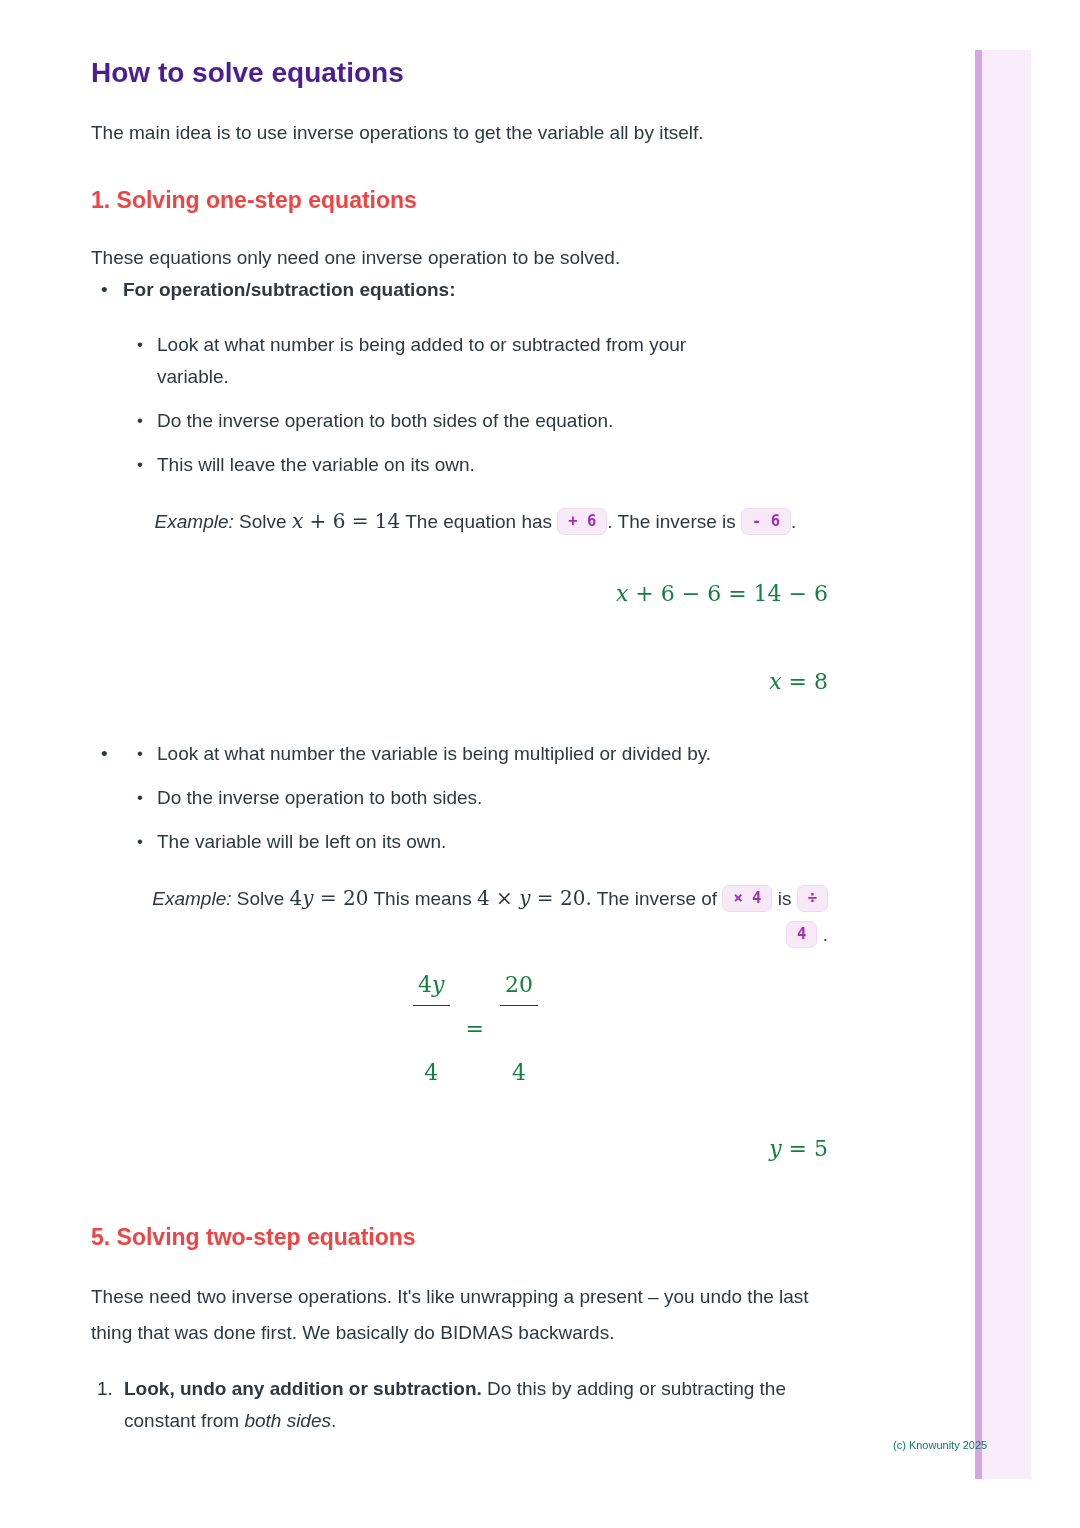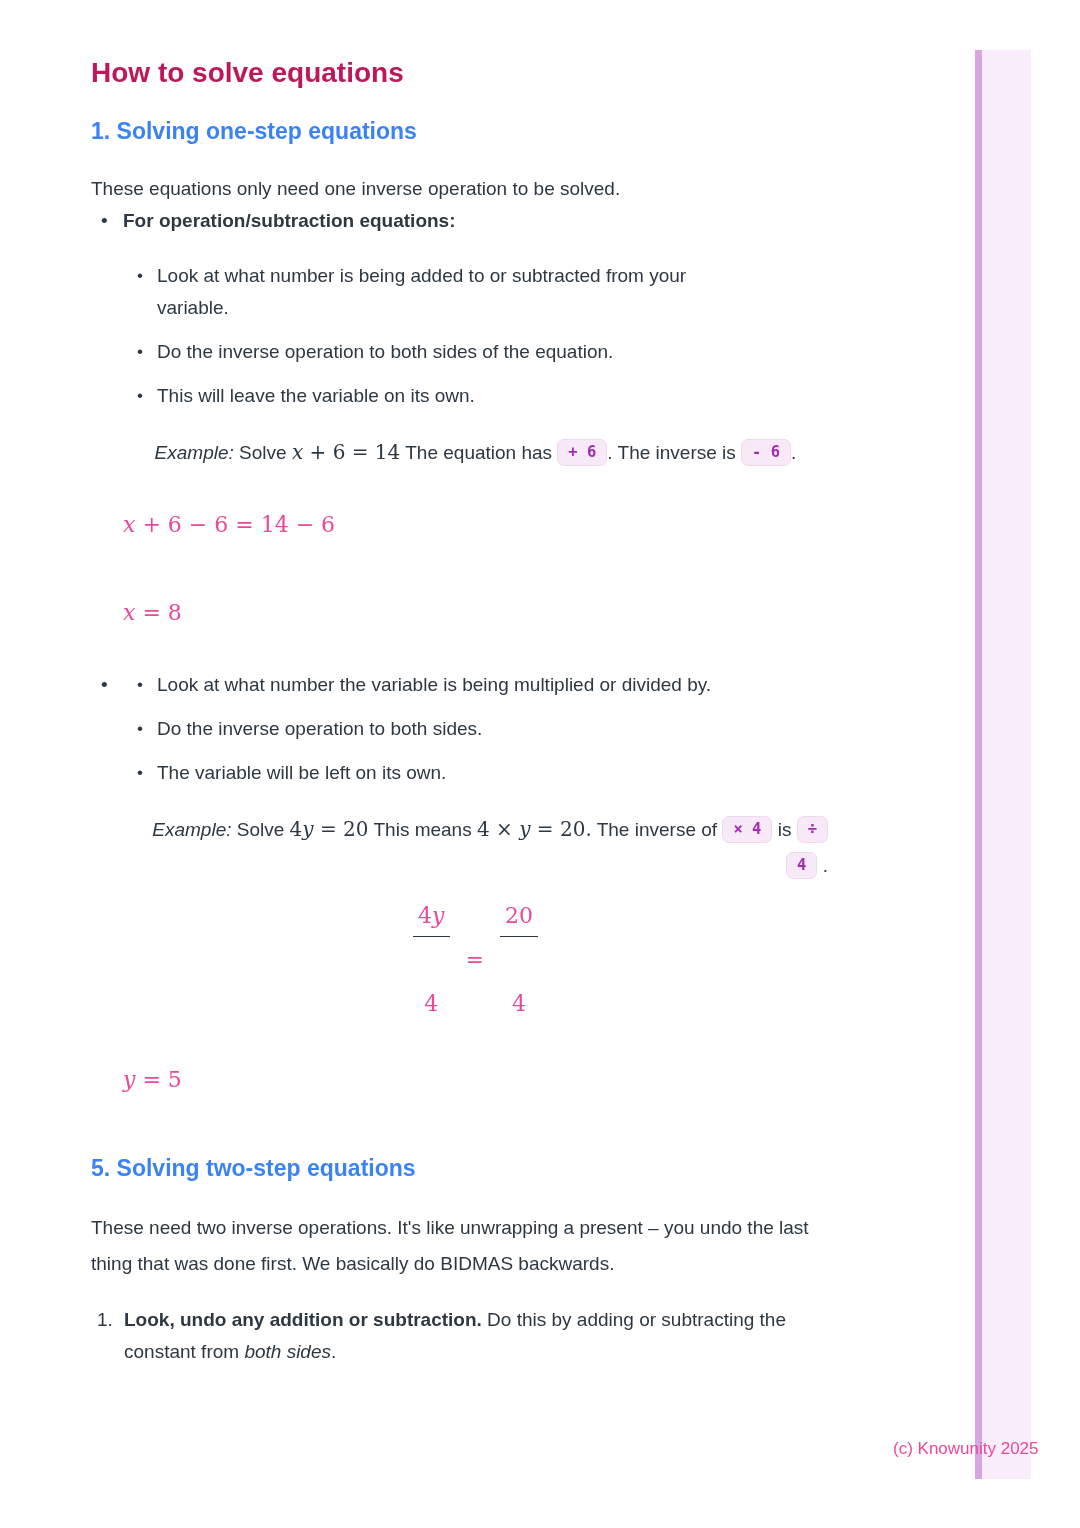--- a/index.html
+++ b/index.html
@@ -17,42 +17,42 @@
     left:975px; top:50px;
     width:56px; height:1429px;
     background:#f9edfb;
     border-left:7px solid #d6a6e3;
     z-index:1;
   }
   
   .footer {
     position:absolute;
     left:893px; top:1439px;
-    font-size:17px;
-    color:#ec4899;
+    font-size:11px;
+    color:#0f766e;
     z-index:2;
     white-space:nowrap;
   }
   
   .content {
     position:relative;
     z-index:2;
     padding:56px 252px 0 91px; 
   }
   h1.title {
     font-size:28px;
     font-weight:700;
-    color:#be185d;
+    color:#4c1d95;
     line-height:34px;
     margin:0 0 27px 0;
   }
   h2.section {
     font-size:23px;
     font-weight:700;
-    color:#3b82f6;
+    color:#ef4444;
     line-height:28px;
   }
   p.body, .li-label, .li-text, .example {
     font-size:19px;
     line-height:32px;
     color:#2d3843;
   }
   .mb-intro { margin-bottom:37px; }
   .mb-secintro { }
   
@@ -90,24 +90,24 @@
     font-family:"DejaVu Sans Mono", monospace;
     font-size:15.5px;
     font-weight:700;
     color:#a42bb5;
     line-height:20px;
     vertical-align:2px;
     white-space:pre;
   }
   
   .eq {
-    text-align:left;
+    text-align:right;
     font-family:"DejaVu Serif", serif;
     font-size:22px;
-    color:#ec4899;
+    color:#15803d;
     line-height:32px;
   }
   .eq1 { margin-bottom:56px; }
   .eq2 { margin-bottom:40px; }
   .frac-row {
     display:flex;
     justify-content:center;
     align-items:center;
     gap:16px;
     margin-bottom:44px;
@@ -139,20 +139,21 @@
 </head>
 <body>
 
 <div class="accent-stripe"></div>
 <div class="footer">(c) Knowunity 2025</div>
 
 <div class="content">
 
   <h1 class="title">How to solve equations</h1>
 
+  <p class="body mb-intro">The main idea is to use inverse operations to get the variable all by itself.</p>
 
   <h2 class="section" style="margin-bottom:28px;">1. Solving one-step equations</h2>
 
   <p class="body mb-secintro">These equations only need one inverse operation to be solved.</p>
 
   <ul>
 
     <li class="l1-item">
       <span class="bullet">•</span>
       <span class="li-label">For operation/subtraction equations:</span>

